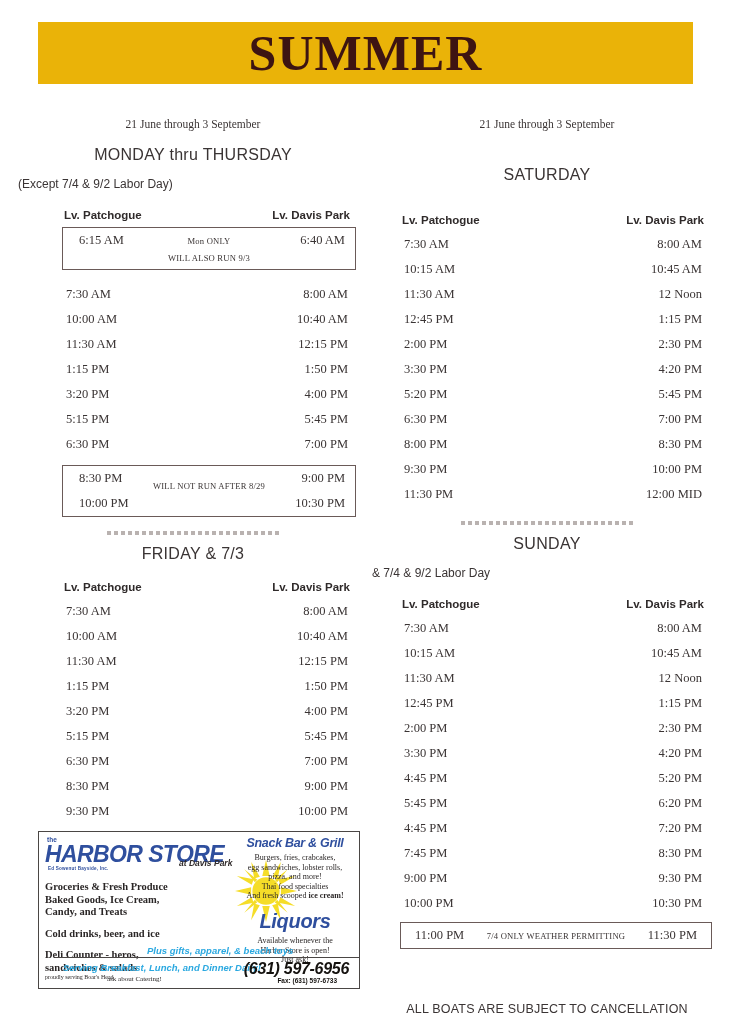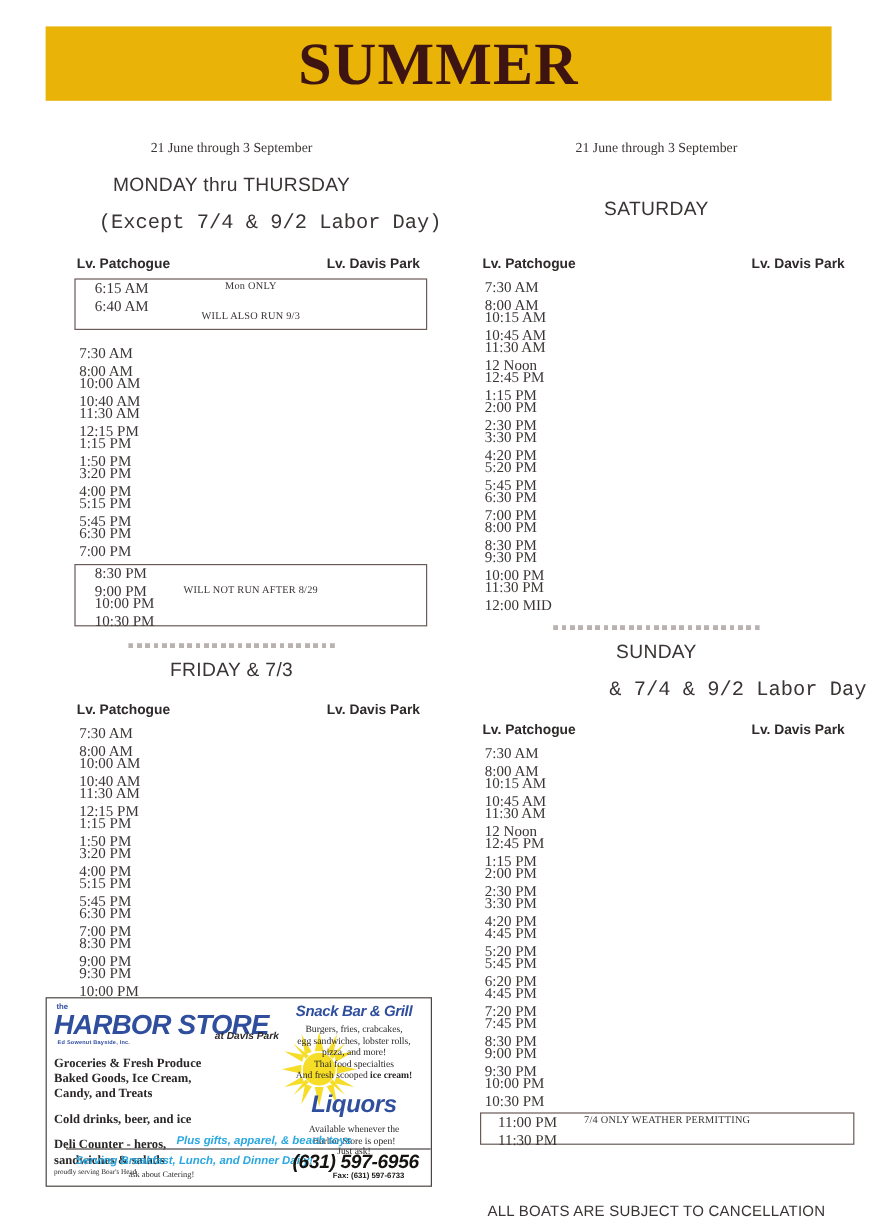--- a/index.html
+++ b/index.html
@@ -57,23 +57,23 @@
   .season-line.right-season { margin-bottom: 36px; }
 
   .day-title {
     text-align: center;
     font-family: "Liberation Sans", "DejaVu Sans", sans-serif;
     font-size: 16px;
     color: #3a3434;
     letter-spacing: 0.3px;
   }
   .day-sub {
-    text-align: right;
-    font-family: Liberation Mono, monospace;
-    font-size: 17px;
+    text-align: left;
+    font-family: Liberation Sans, sans-serif;
+    font-size: 12px;
     color: #3a3434;
     margin-top: 13px;
   }
 
   .table-wrap { margin-top: 18px; position: relative; }
 
   .thead {
     display: flex;
     justify-content: space-between;
     font-family: "Liberation Sans", "DejaVu Sans", sans-serif;
@@ -81,26 +81,25 @@
     font-size: 11.5px;
     color: #2f2a2a;
     padding: 0 18px 0 46px;
     margin-bottom: 6px;
   }
   .thead.r { padding: 0 18px 0 30px; }
 
   .row {
     display: flex;
     justify-content: space-between;
-    align-items: flex-start;
+    align-items: center;
     font-size: 12.5px;
     padding: 0 20px 0 48px;
     height: 25px;
     position: relative;
-    flex-direction: column;
   }
   .row.r { padding: 0 20px 0 32px; }
   .row .note {
     position: absolute;
     left: 0;
     right: 0;
     text-align: center;
     font-size: 8.6px;
     letter-spacing: 0.2px;
     color: #3a3434;

